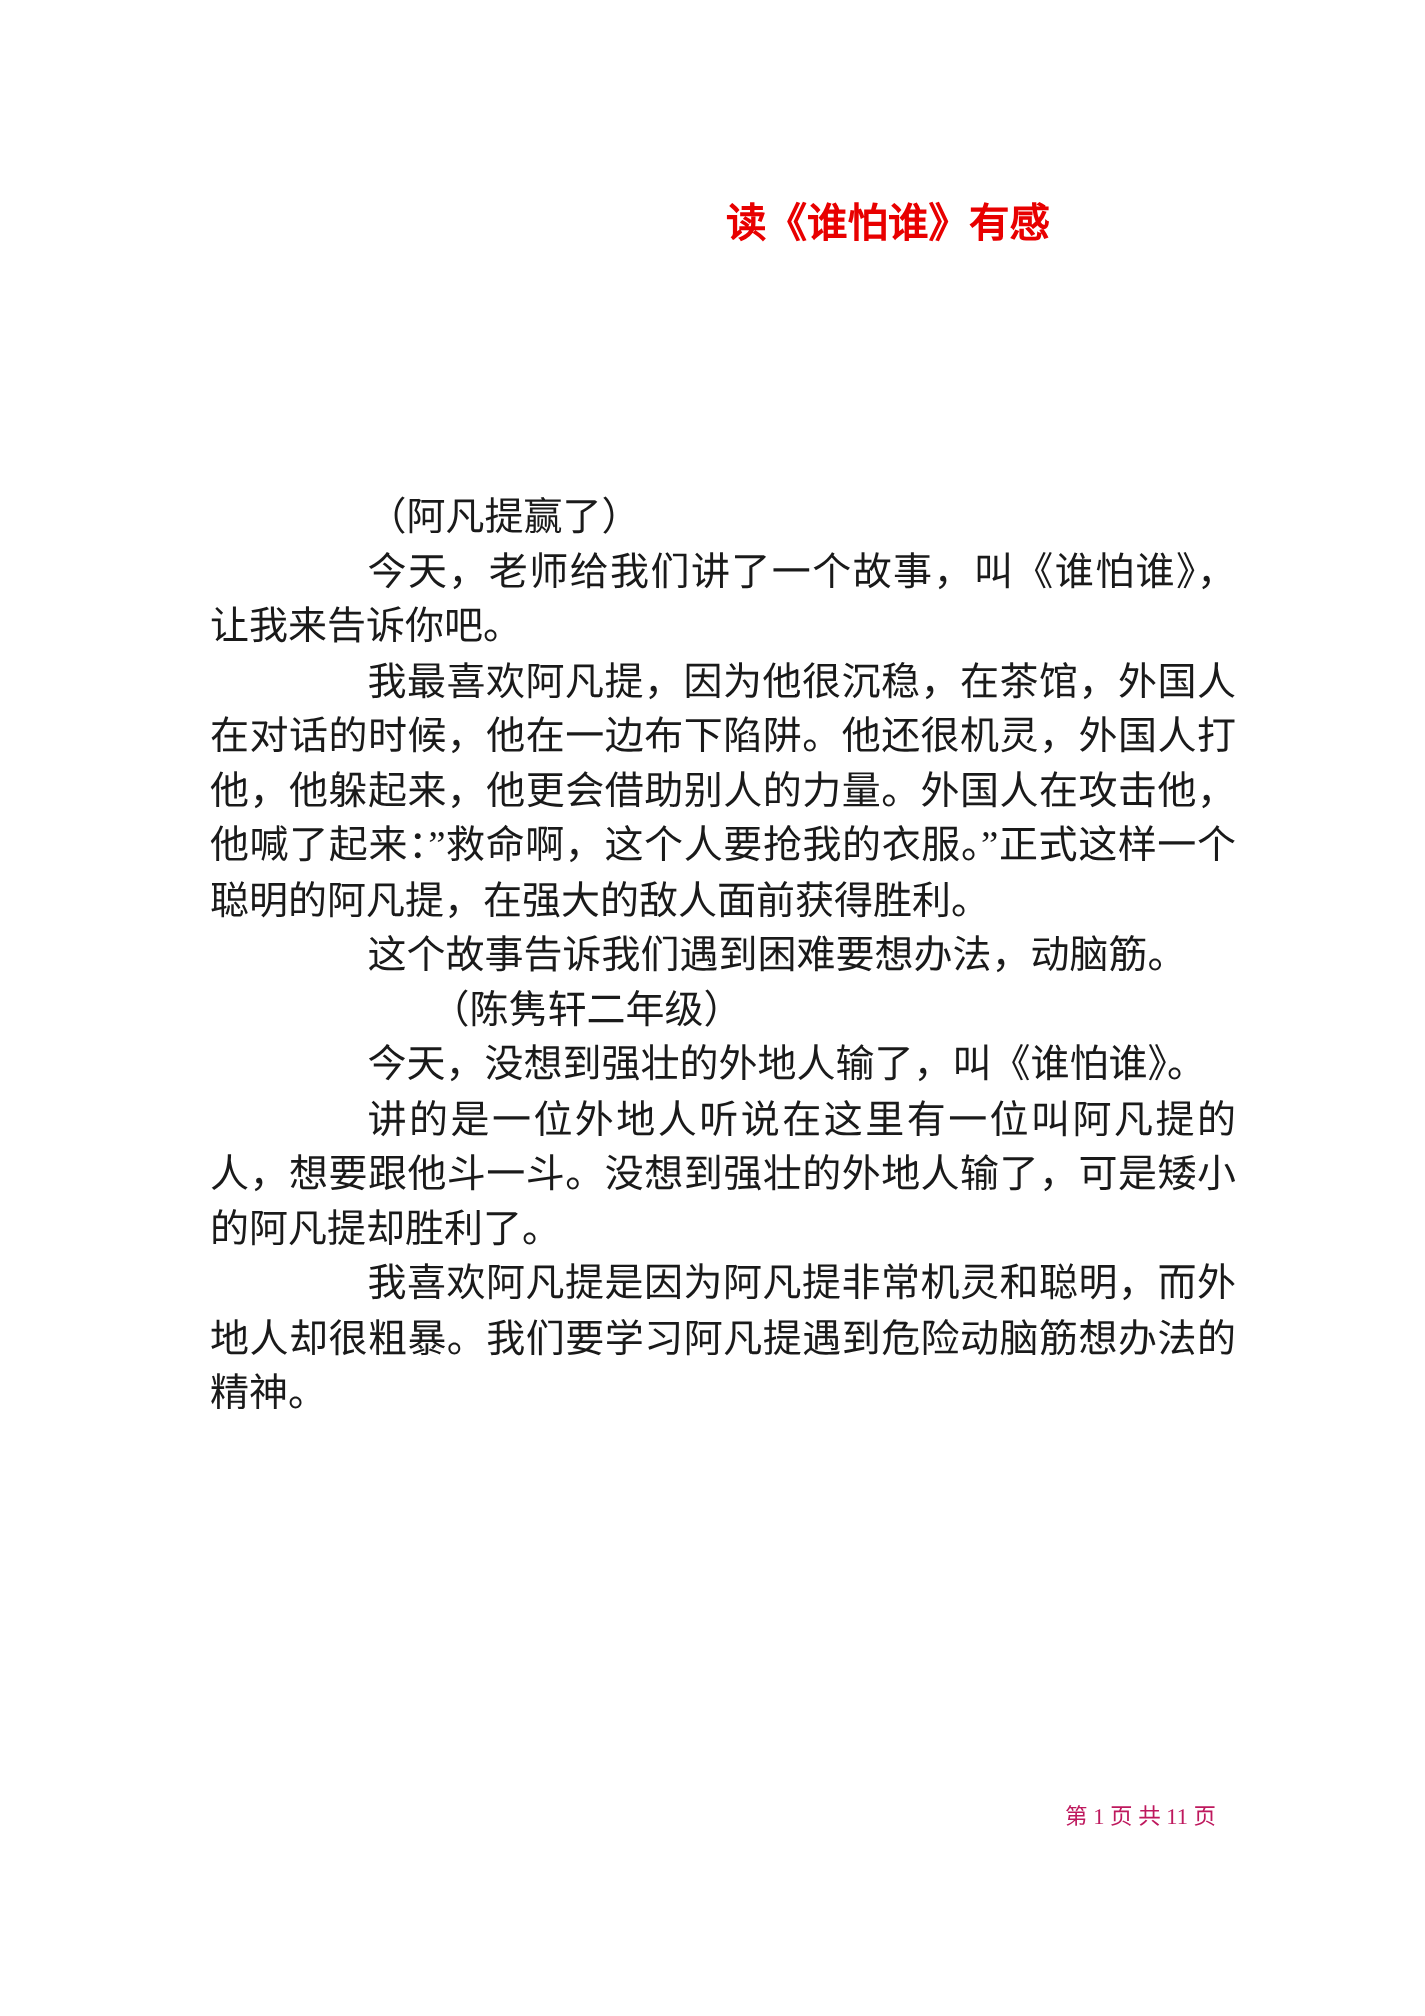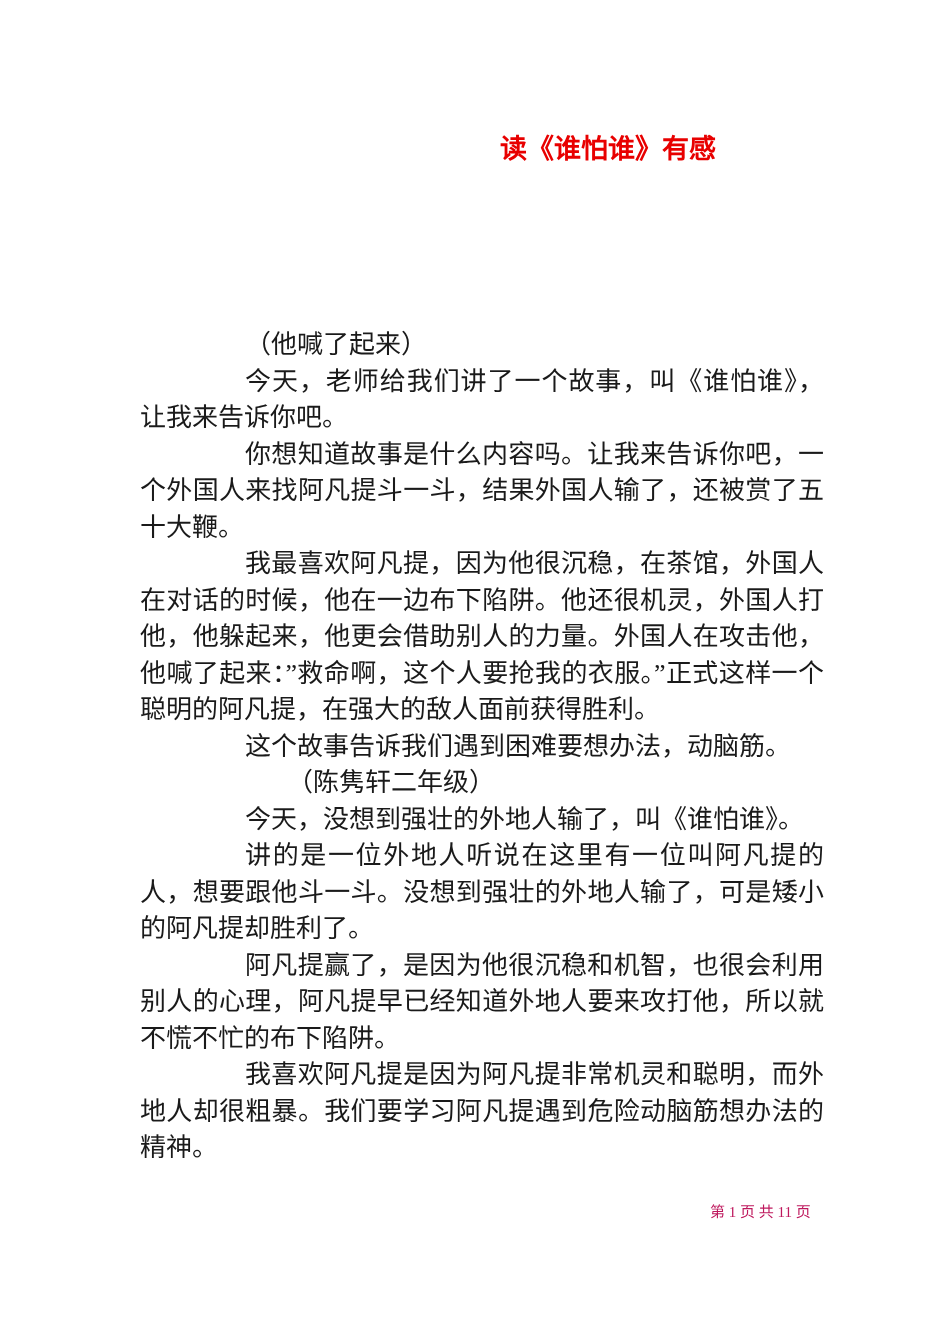--- a/index.html
+++ b/index.html
@@ -59,32 +59,30 @@
     line-height: 18px;
     color: #be185d;
     white-space: nowrap;
   }
 </style>
 </head>
 <body>
 
 <div class="page">
 
-  <h1 class="doc-title" style="color: rgb(232, 0, 0); margin-left: 16px;">读《谁怕谁》有感</h1>
+  <h1 class="doc-title" style="color: rgb(232, 0, 0);">读《谁怕谁》有感</h1>
 
   <div class="doc-body">
-    <p class="para">（他喊了起来）</p>
+    <p class="para">（阿凡提赢了）</p>
     <p class="para">今天，老师给我们讲了一个故事，叫《谁怕谁》，让我来告诉你吧。</p>
-    <p class="para">你想知道故事是什么内容吗。让我来告诉你吧，一个外国人来找阿凡提斗一斗，结果外国人输了，还被赏了五十大鞭。</p>
     <p class="para">我最喜欢阿凡提，因为他很沉稳，在茶馆，外国人在对话的时候，他在一边布下陷阱。他还很机灵，外国人打他，他躲起来，他更会借助别人的力量。外国人在攻击他，他喊了起来：”救命啊，这个人要抢我的衣服。”正式这样一个聪明的阿凡提，在强大的敌人面前获得胜利。</p>
     <p class="para">这个故事告诉我们遇到困难要想办法，动脑筋。</p>
     <p class="para indent-deep">（陈隽轩二年级）</p>
     <p class="para">今天，没想到强壮的外地人输了，叫《谁怕谁》。</p>
     <p class="para">讲的是一位外地人听说在这里有一位叫阿凡提的人，想要跟他斗一斗。没想到强壮的外地人输了，可是矮小的阿凡提却胜利了。</p>
-    <p class="para">阿凡提赢了，是因为他很沉稳和机智，也很会利用别人的心理，阿凡提早已经知道外地人要来攻打他，所以就不慌不忙的布下陷阱。</p>
     <p class="para">我喜欢阿凡提是因为阿凡提非常机灵和聪明，而外地人却很粗暴。我们要学习阿凡提遇到危险动脑筋想办法的精神。</p>
   </div>
 
   <div class="page-footer">
     <span>第 1 页 共 11 页</span>
   </div>
 
 </div>
 
 </body></html>

